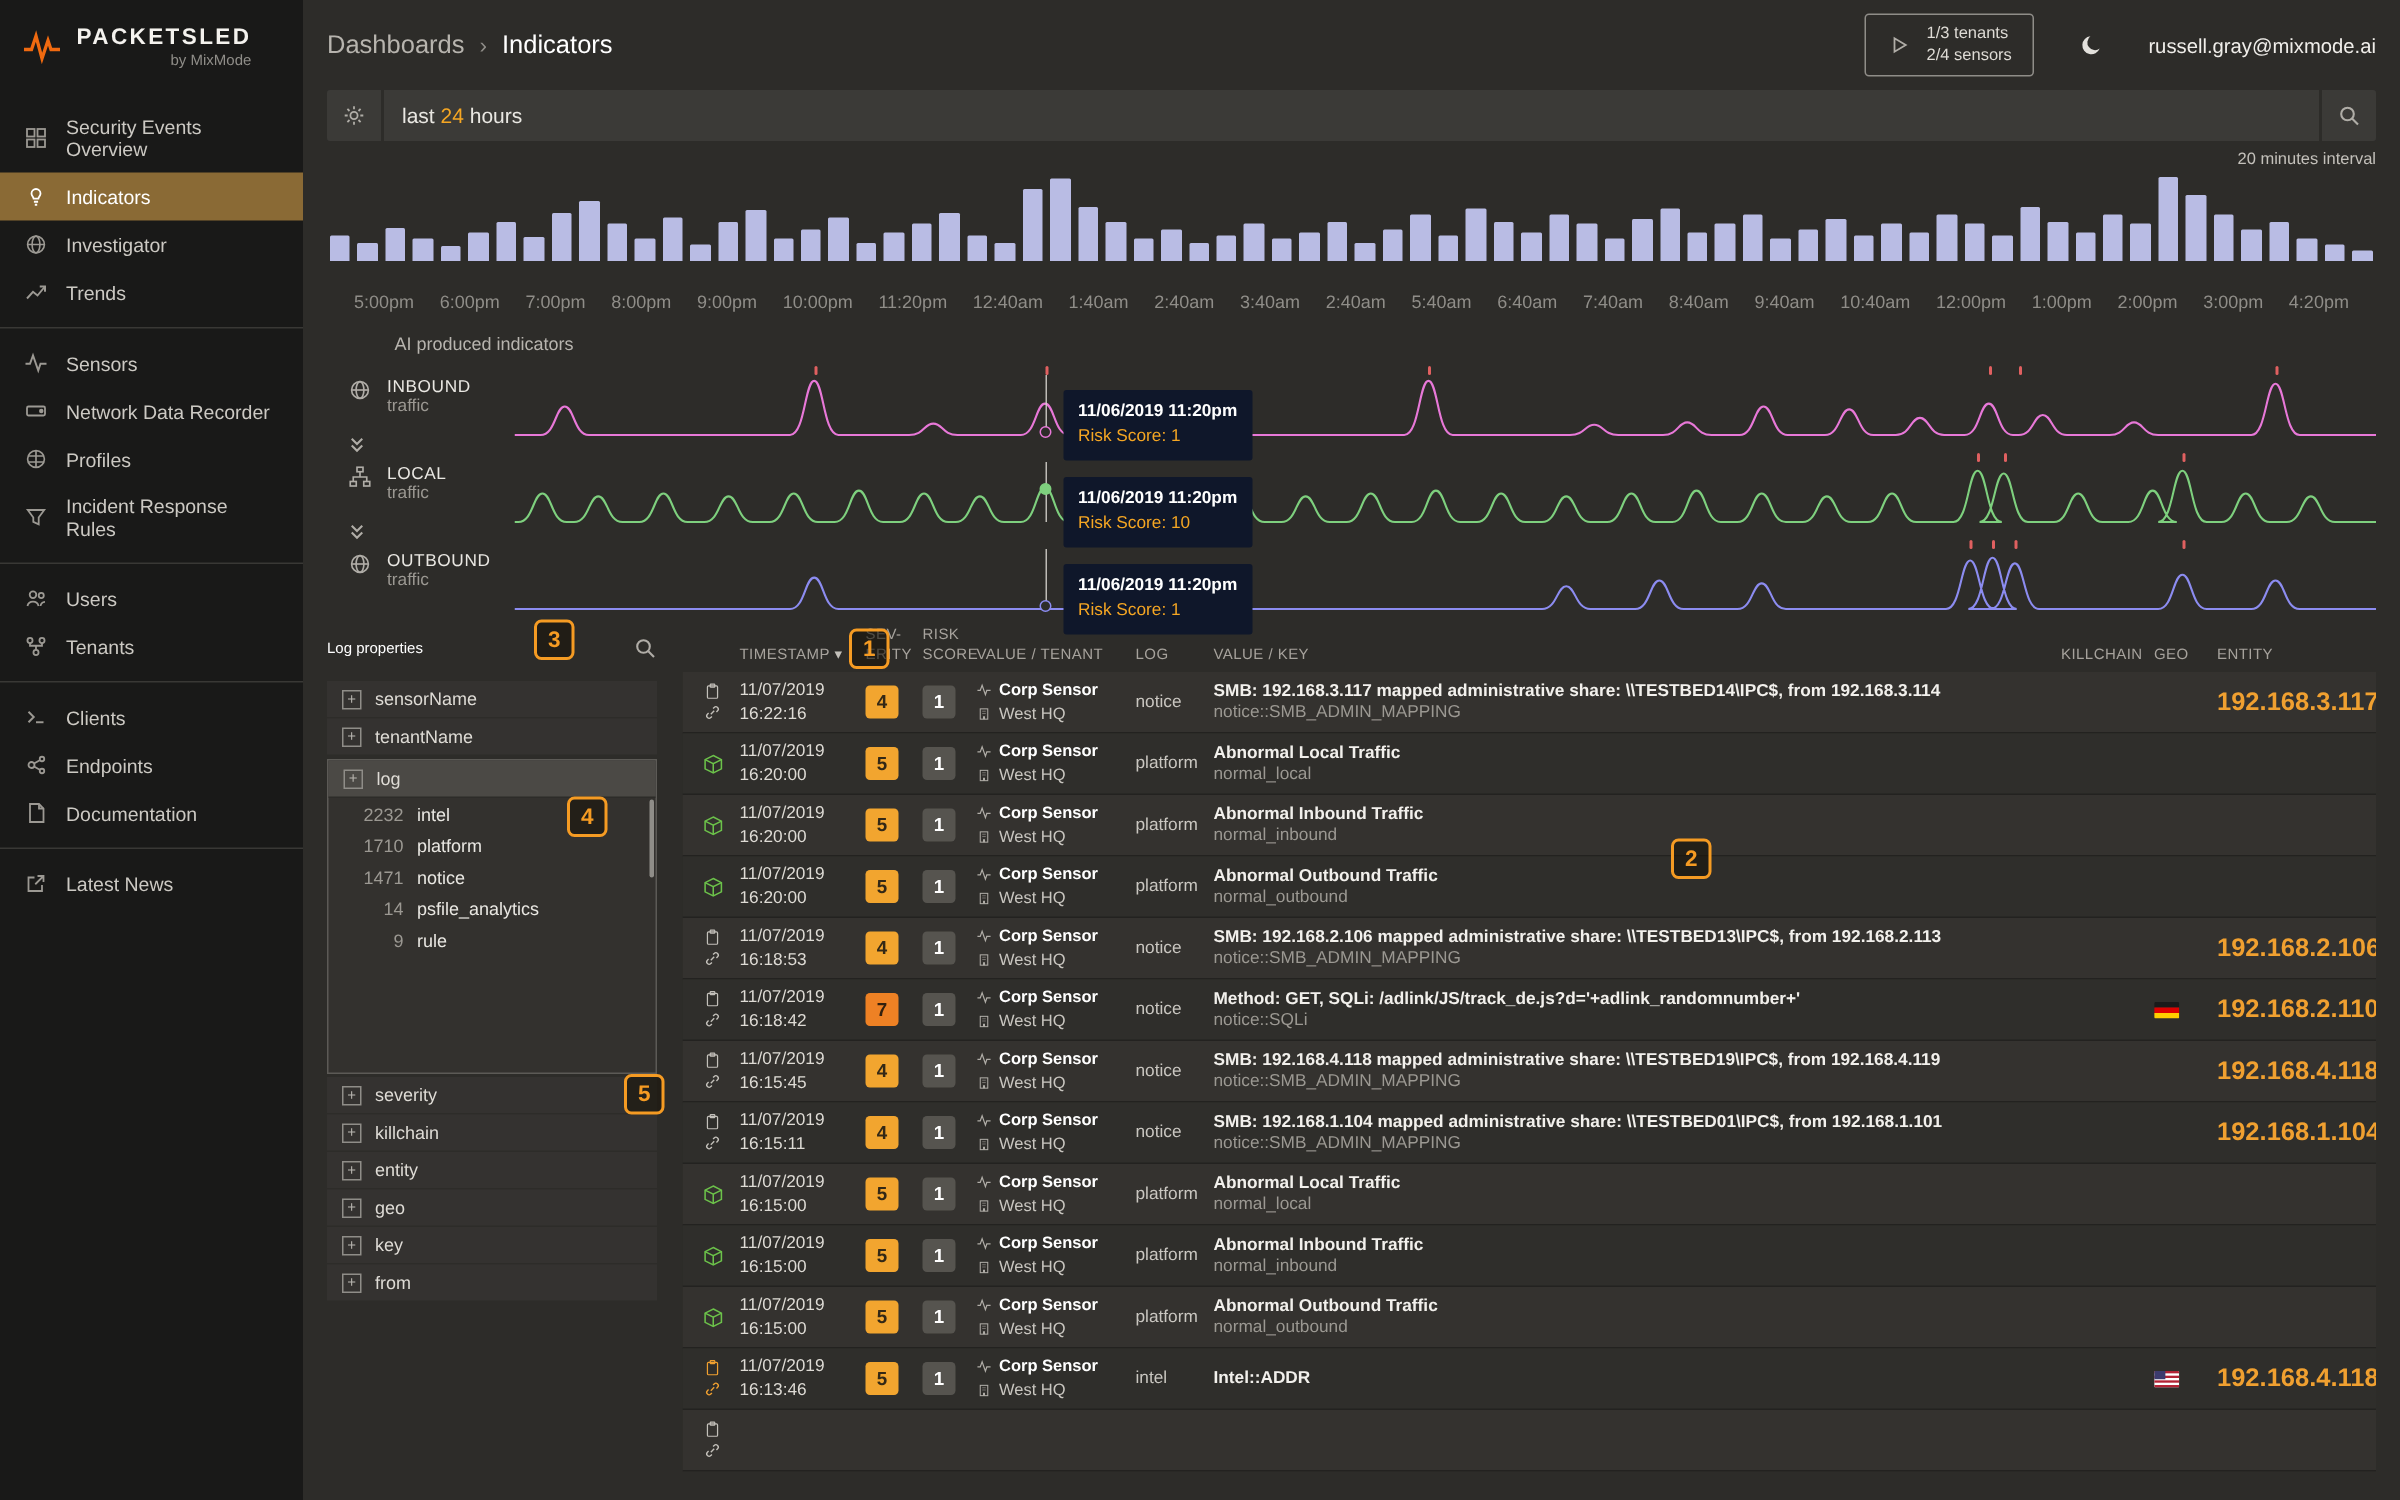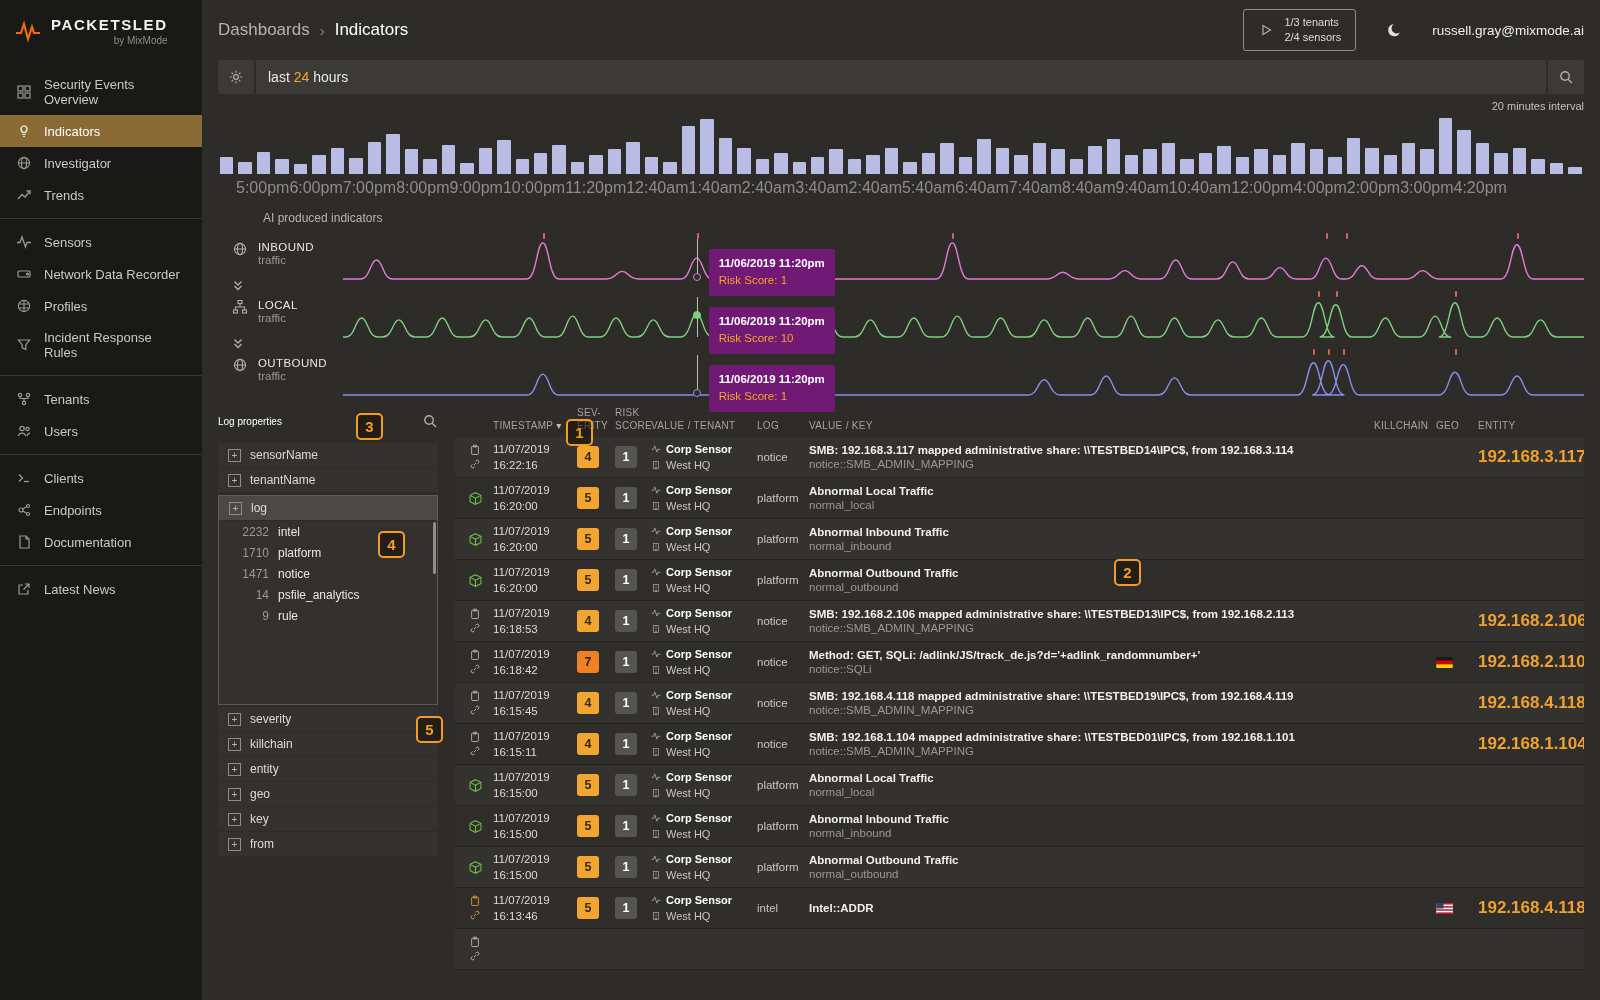--- a/index.html
+++ b/index.html
@@ -38,36 +38,36 @@
   .gearbox{width:38px;height:100%;display:flex;align-items:center;justify-content:center;border-right:2px solid #2d2c29;cursor:pointer}
   .search-text{flex:1;padding:0 12px;font-size:14px;color:#e9e7e2;cursor:text}
   .search-text .hl{color:#f5a623}
   .searchbtn{width:38px;height:100%;display:flex;align-items:center;justify-content:center;border-left:2px solid #2d2c29;cursor:pointer}
 
   
   .timeline{margin-top:6px;flex-shrink:0}
   .interval{font-size:11px;color:#c3c0ba;text-align:right;height:18px}
   .bars{height:56px;display:flex;align-items:flex-end;gap:5px;padding:0 2px}
   .bar{flex:1;border-radius:1px 1px 0 0;min-height:3px}
-  .ticks{display:flex;justify-content:flex-start;font-size:16px;color:#8f8d88;margin-top:5px;padding:0 18px}
+  .ticks{display:flex;justify-content:space-between;font-size:12px;color:#8f8d88;margin-top:20px;padding:0 18px}
 
   
   .ai-label{font-size:12px;color:#b7b4ae;margin:14px 0 4px 45px;flex-shrink:0}
   #traffic{flex-shrink:0}
   .traffic-row{display:flex;height:58px}
   .t-label{width:125px;flex-shrink:0;display:flex;gap:10px;padding:12px 0 0 14px;position:relative}
   .t-label .nm{font-size:11.5px;letter-spacing:.4px;color:#e9e7e2}
   .t-label .sub{font-size:11.5px;color:#9b9892;margin-top:1px}
   .t-label .chev{position:absolute;left:12px;bottom:-7px;z-index:2;cursor:pointer}
   .t-chart{flex:1;position:relative;min-width:0}
   svg.spark{position:absolute;left:0;top:0;width:100%;height:100%}
   .mk{position:absolute;top:4px;width:2px;height:6px;background:#e06060;border-radius:1px}
   .cursor{position:absolute;top:10px;bottom:8px;width:1px;background:#d8d5cf;opacity:.85}
   .dot{position:absolute;width:8px;height:8px;border-radius:50%;border:1.5px solid #fff;background:#2d2c29;z-index:2}
-  .tip{position:absolute;top:20px;background:#701a75;border-radius:2px;padding:6px 10px;font-size:11.5px;line-height:1.5;white-space:nowrap;z-index:5}
+  .tip{position:absolute;top:20px;background:#0f172a;border-radius:2px;padding:6px 10px;font-size:11.5px;line-height:1.5;white-space:nowrap;z-index:5}
   .tip .d{color:#fff;font-weight:bold}
   .tip .r{color:#f5a623}
 
   
   .bottom{flex:1;display:flex;gap:17px;margin-top:2px;overflow:hidden;min-height:0}
   .logprops{width:220px;flex-shrink:0}
   .lp-head{display:flex;align-items:center;height:32px;gap:10px}
   .lp-title{font-size:10px;color:#fff;flex:1}
   .lp-search{cursor:pointer}
   .lp-tree{margin-top:6px;font-size:12px}
@@ -225,41 +225,41 @@
               </svg>
             </span>
             <span class="lbl">Incident Response Rules</span>
           </div>
         </div>
         <div class="nav-group">
           <div class="nav-item">
             <span class="icn">
               <svg viewBox="0 0 16 16">
                 <g fill="none" stroke="currentColor" stroke-width="1.2">
+                  <circle cx="6" cy="5.5" r="2.2"></circle>
+                  <path d="M2.3 13a3.8 3.8 0 0 1 7.4 0"></path>
+                  <circle cx="11.5" cy="6" r="1.7"></circle>
+                  <path d="M11 13a3.2 3.2 0 0 1 3-2.8"></path>
+                </g>
+              </svg>
+            </span>
+            <span class="lbl">Users</span>
+          </div>
+          <div class="nav-item">
+            <span class="icn">
+              <svg viewBox="0 0 16 16">
+                <g fill="none" stroke="currentColor" stroke-width="1.2">
                   <circle cx="4" cy="4" r="1.7"></circle>
                   <circle cx="12" cy="4" r="1.7"></circle>
                   <circle cx="8" cy="12" r="1.7"></circle>
                   <path d="M4 5.7v1.8h8V5.7M8 7.5v2.8"></path>
                 </g>
               </svg>
             </span>
             <span class="lbl">Tenants</span>
-          </div>
-          <div class="nav-item">
-            <span class="icn">
-              <svg viewBox="0 0 16 16">
-                <g fill="none" stroke="currentColor" stroke-width="1.2">
-                  <circle cx="6" cy="5.5" r="2.2"></circle>
-                  <path d="M2.3 13a3.8 3.8 0 0 1 7.4 0"></path>
-                  <circle cx="11.5" cy="6" r="1.7"></circle>
-                  <path d="M11 13a3.2 3.2 0 0 1 3-2.8"></path>
-                </g>
-              </svg>
-            </span>
-            <span class="lbl">Users</span>
           </div>
         </div>
         <div class="nav-group">
           <div class="nav-item">
             <span class="icn">
               <svg viewBox="0 0 16 16">
                 <g fill="none" stroke="currentColor" stroke-width="1.3">
                   <path d="M3 4.5L6.5 8 3 11.5"></path>
                   <path d="M8 11.5h5"></path>
                 </g>
@@ -452,21 +452,21 @@
           <span class="tick">2:40am</span>
           <span class="tick">3:40am</span>
           <span class="tick">2:40am</span>
           <span class="tick">5:40am</span>
           <span class="tick">6:40am</span>
           <span class="tick">7:40am</span>
           <span class="tick">8:40am</span>
           <span class="tick">9:40am</span>
           <span class="tick">10:40am</span>
           <span class="tick">12:00pm</span>
-          <span class="tick">4:00pm</span>
+          <span class="tick">1:00pm</span>
           <span class="tick">2:00pm</span>
           <span class="tick">3:00pm</span>
           <span class="tick">4:20pm</span>
         </div>
     </div>
 
     <div class="ai-label">AI produced indicators</div>
     <div id="traffic">
         <div class="traffic-row">
           <div class="t-label">

